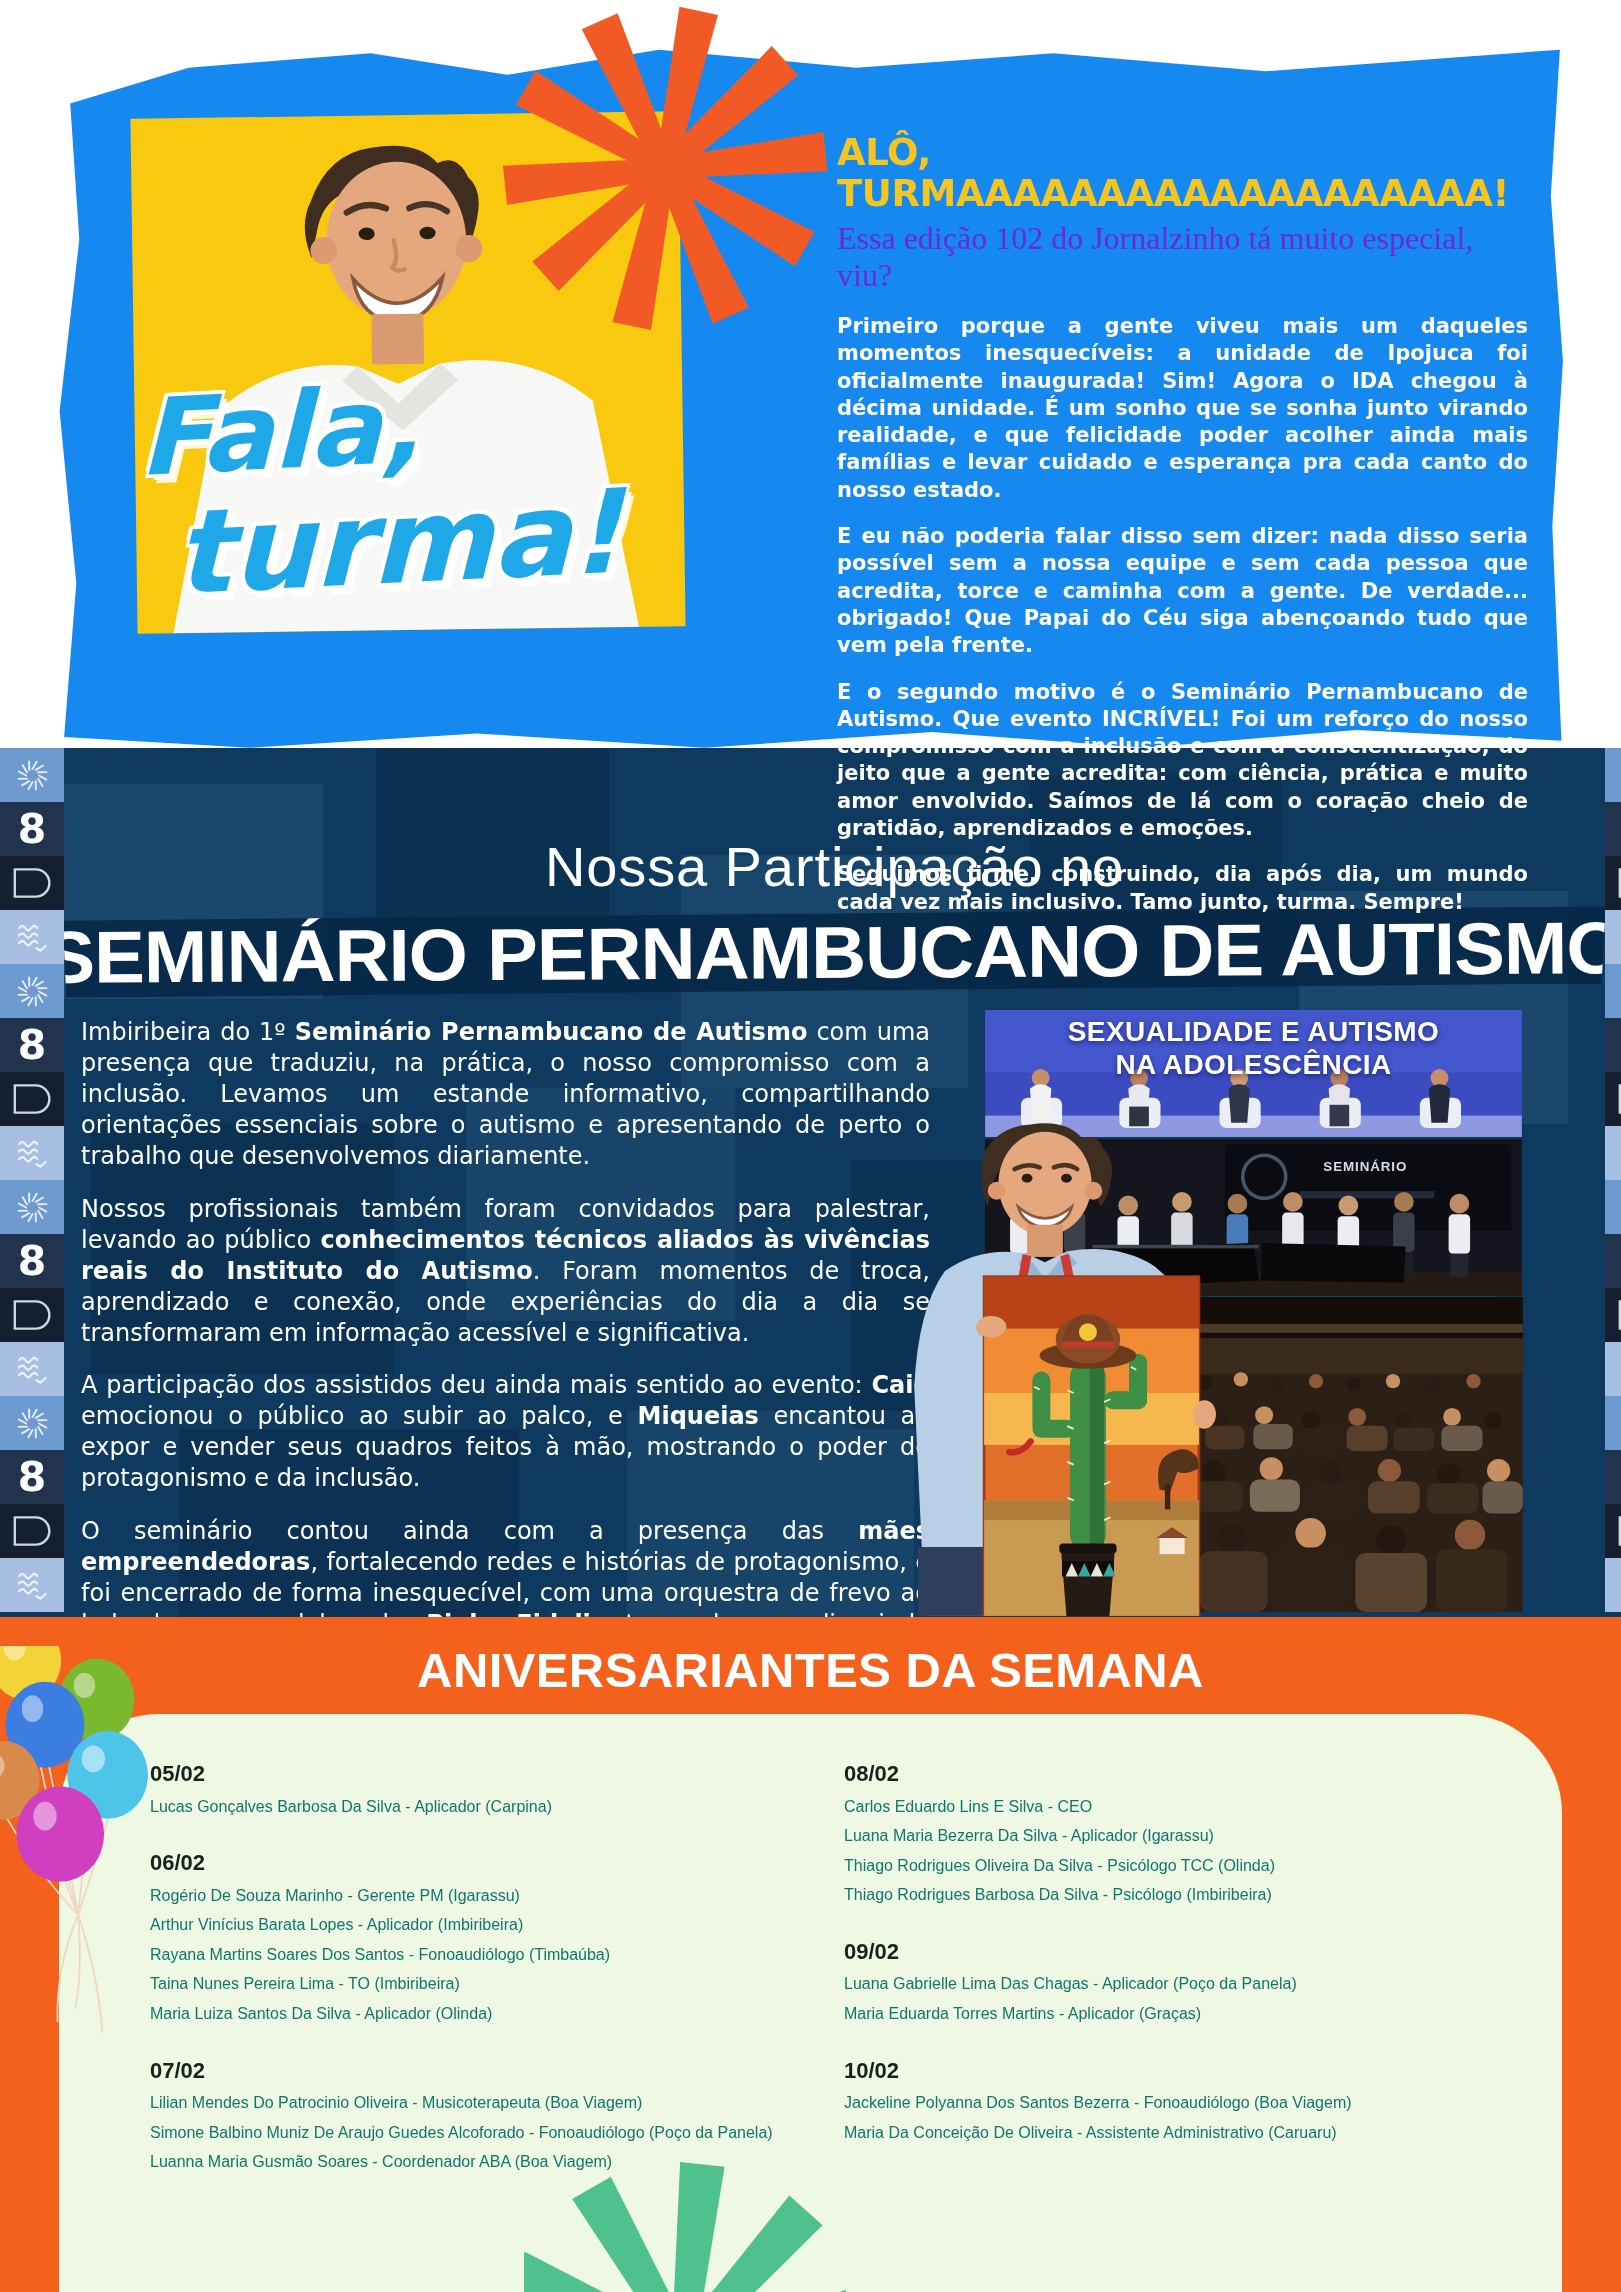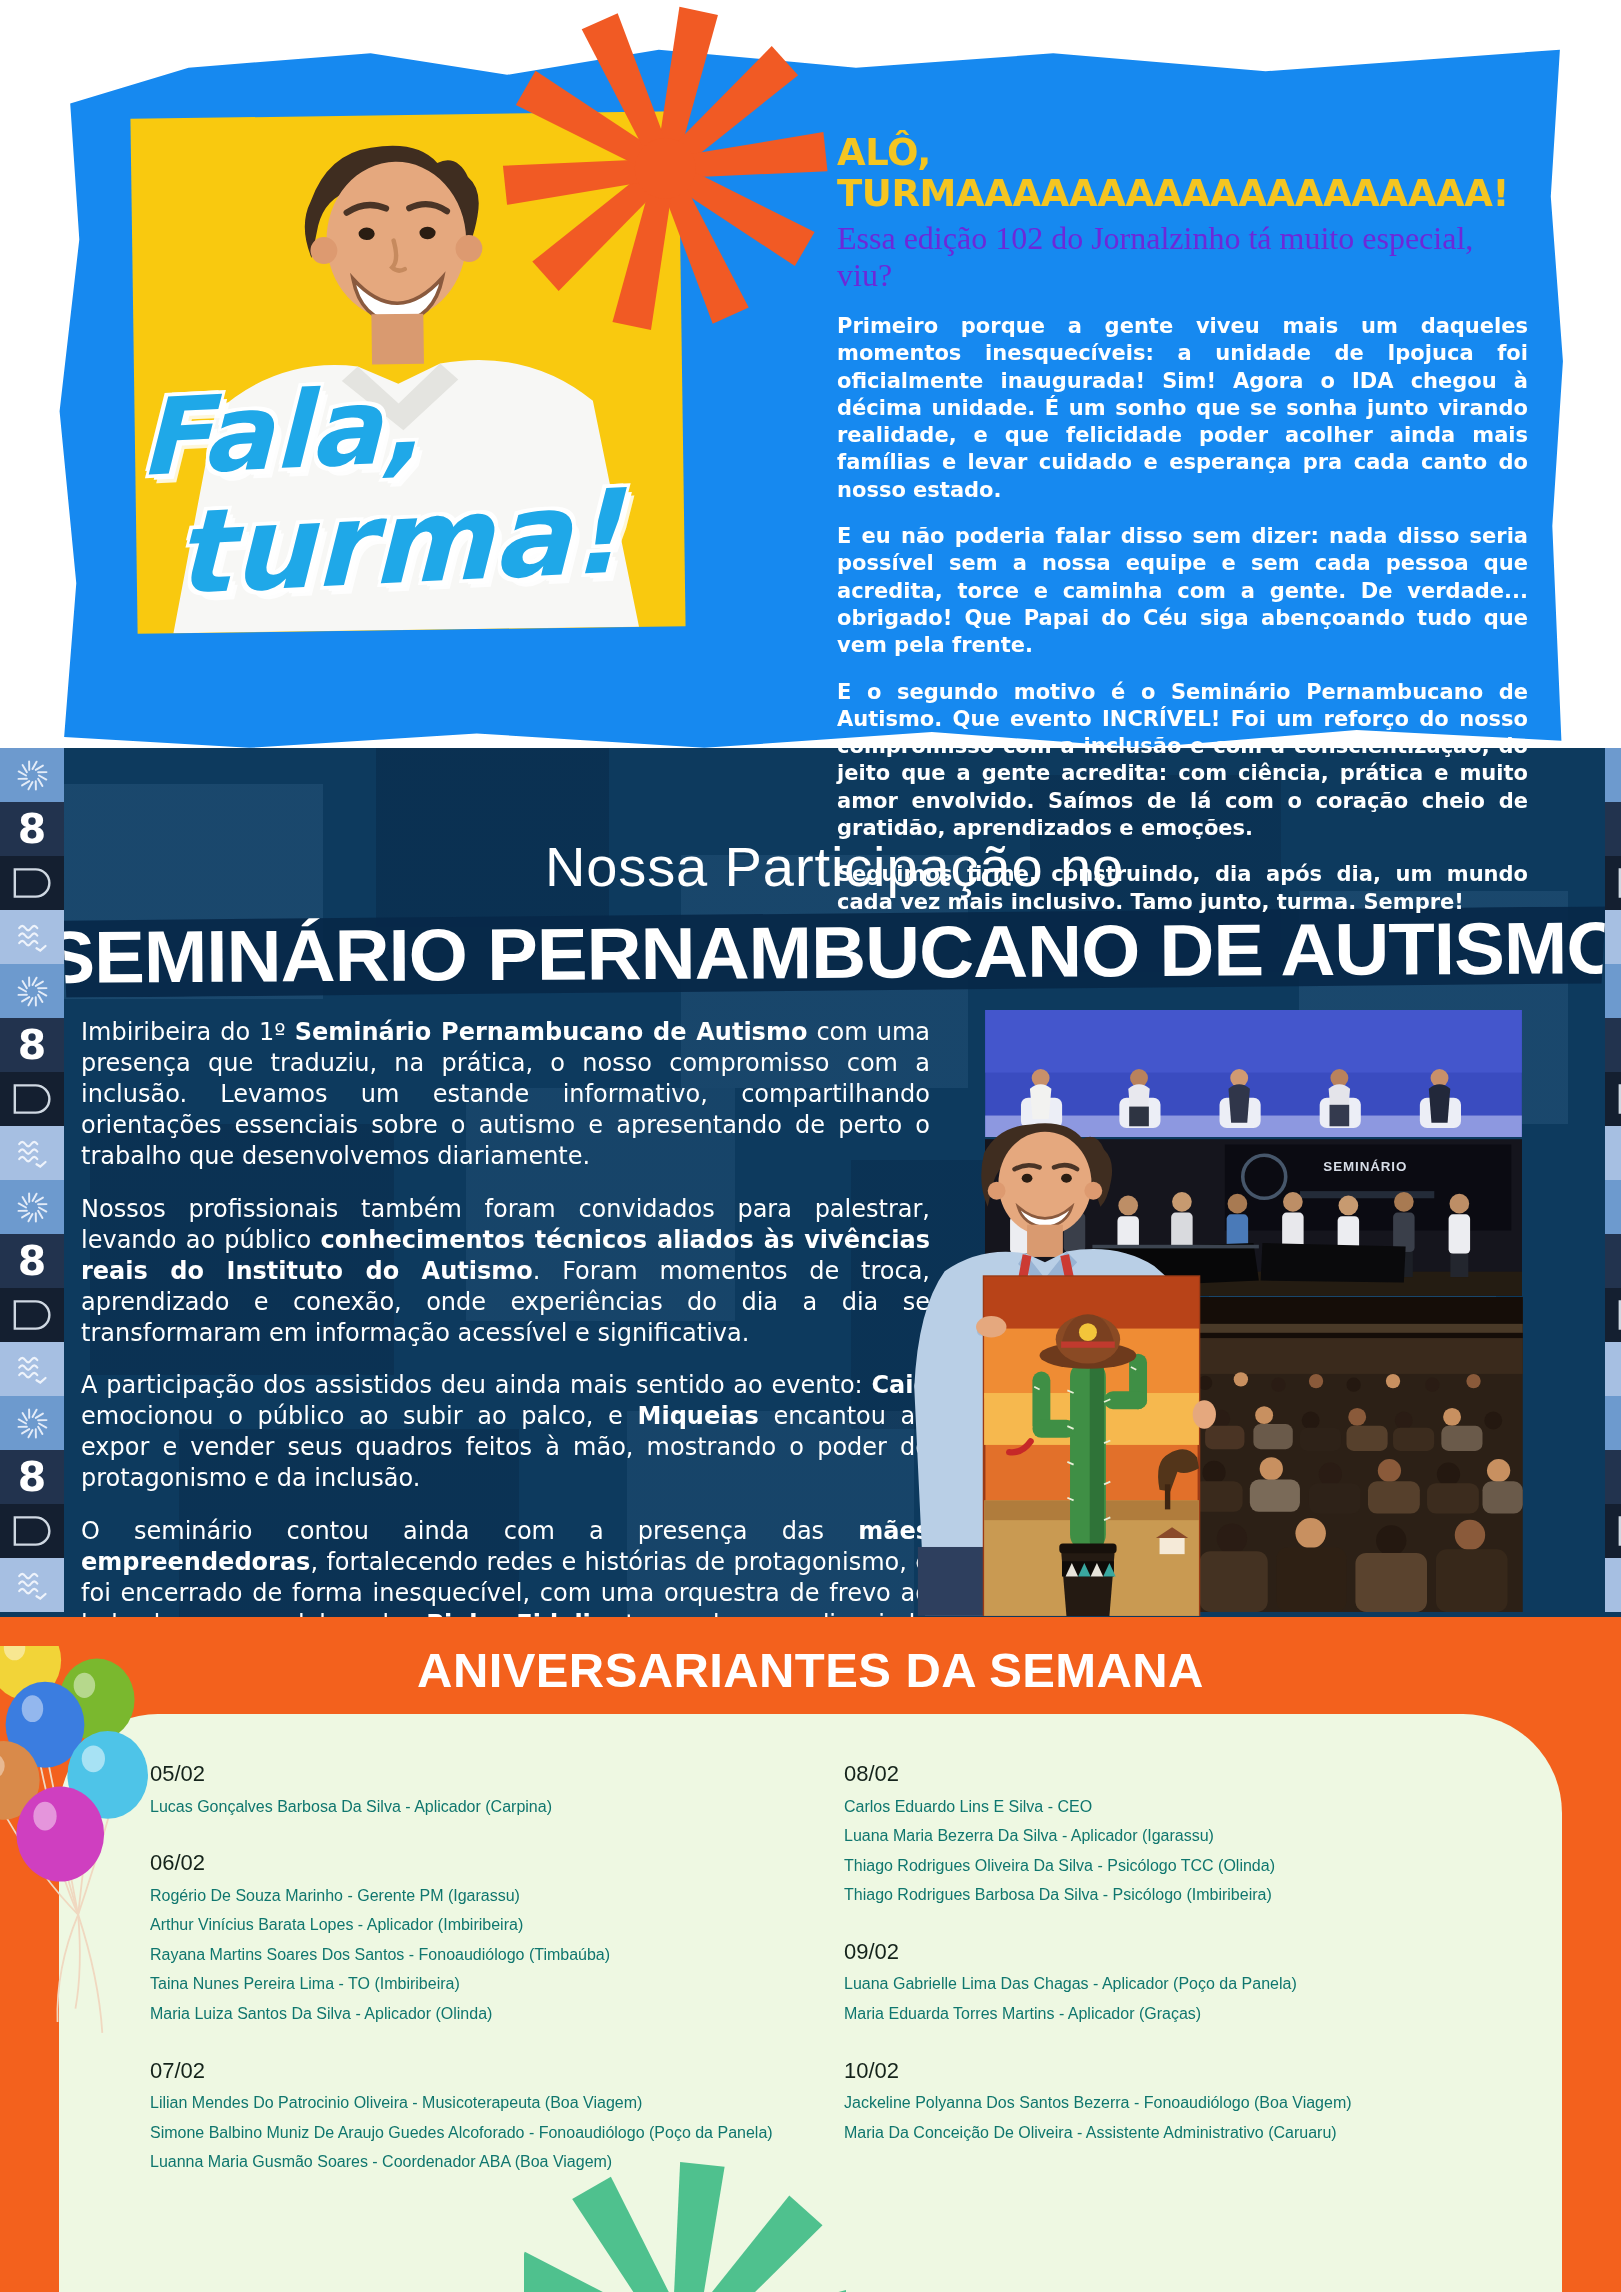--- a/index.html
+++ b/index.html
@@ -73,21 +73,21 @@
 
   
   .bday{position:absolute;left:0;top:1617px;width:1621px;height:676px;background:#f3611d;z-index:6;}
   .bday-title{position:absolute;left:0;right:0;top:25px;text-align:center;color:#fff;
     font-family:"Liberation Sans",sans-serif;font-weight:bold;font-size:49px;letter-spacing:0.4px;}
   .green-panel{position:absolute;left:59px;right:59px;top:97px;height:579px;background:#eef8e2;
     border-radius:99px 99px 0 0;}
   .bd-col{position:absolute;top:47px;}
   .bd-col1{left:91px;width:665px;} .bd-col2{left:785px;width:699px;}
   .bd-group{margin-bottom:29px;}
-  .bd-date{font-family:"Liberation Sans",sans-serif;font-weight:normal;font-size:22px;color:#14231b;
+  .bd-date{font-family:"Liberation Sans",sans-serif;font-weight:bold;font-size:22px;color:#14231b;
     margin-bottom:4.5px;}
   .bd-entry{font-family:"Liberation Sans",sans-serif;font-size:16px;line-height:29.6px;color:#0f766e;}
   .balloons{position:absolute;left:-7.2px;top:1646px;width:224px;height:394px;z-index:7;}
   .green-star{position:absolute;left:524px;top:2157px;width:322px;height:136px;z-index:7;}
 </style>
 </head>
 <body>
 
 <div class="page">
 
@@ -466,20 +466,24 @@
           <path d="M272 88 q12 -10 24 0 l-3 38 h-18 z" fill="#30364a"></path>
         <rect x="374" y="98" width="46" height="34" rx="8" fill="#eceef6"></rect>
         <circle cx="396" cy="76" r="10" fill="#b9825c"></circle>
           <path d="M384 88 q12 -10 24 0 l-3 36 h-18 z" fill="#e4e4ea"></path>
           <rect x="385" y="106" width="22" height="24" fill="#343a4e"></rect>
         <rect x="486" y="98" width="46" height="34" rx="8" fill="#eceef6"></rect>
         <circle cx="508" cy="76" r="10" fill="#c8906a"></circle>
           <path d="M496 88 q12 -10 24 0 l-3 38 h-18 z" fill="#22283a"></path>
       </g>
     </svg>
+    <div class="slide-caption">
+      <div>SEXUALIDADE E AUTISMO</div>
+      <div>NA ADOLESCÊNCIA</div>
+    </div>
   </div>
 
   <div class="photo" id="photo-stage">
     <svg viewBox="0 0 600 175" width="537" height="157">
       <rect width="600" height="175" fill="#15151d"></rect>
       <rect x="268" y="6" width="320" height="96" fill="#0b0b12"></rect>
       <circle cx="312" cy="42" r="24" fill="none" stroke="#46566a" stroke-width="4"></circle>
       <rect x="352" y="58" width="150" height="8" fill="#232b38"></rect>
       <rect x="0" y="148" width="600" height="27" fill="#241c12"></rect>
       <g>

